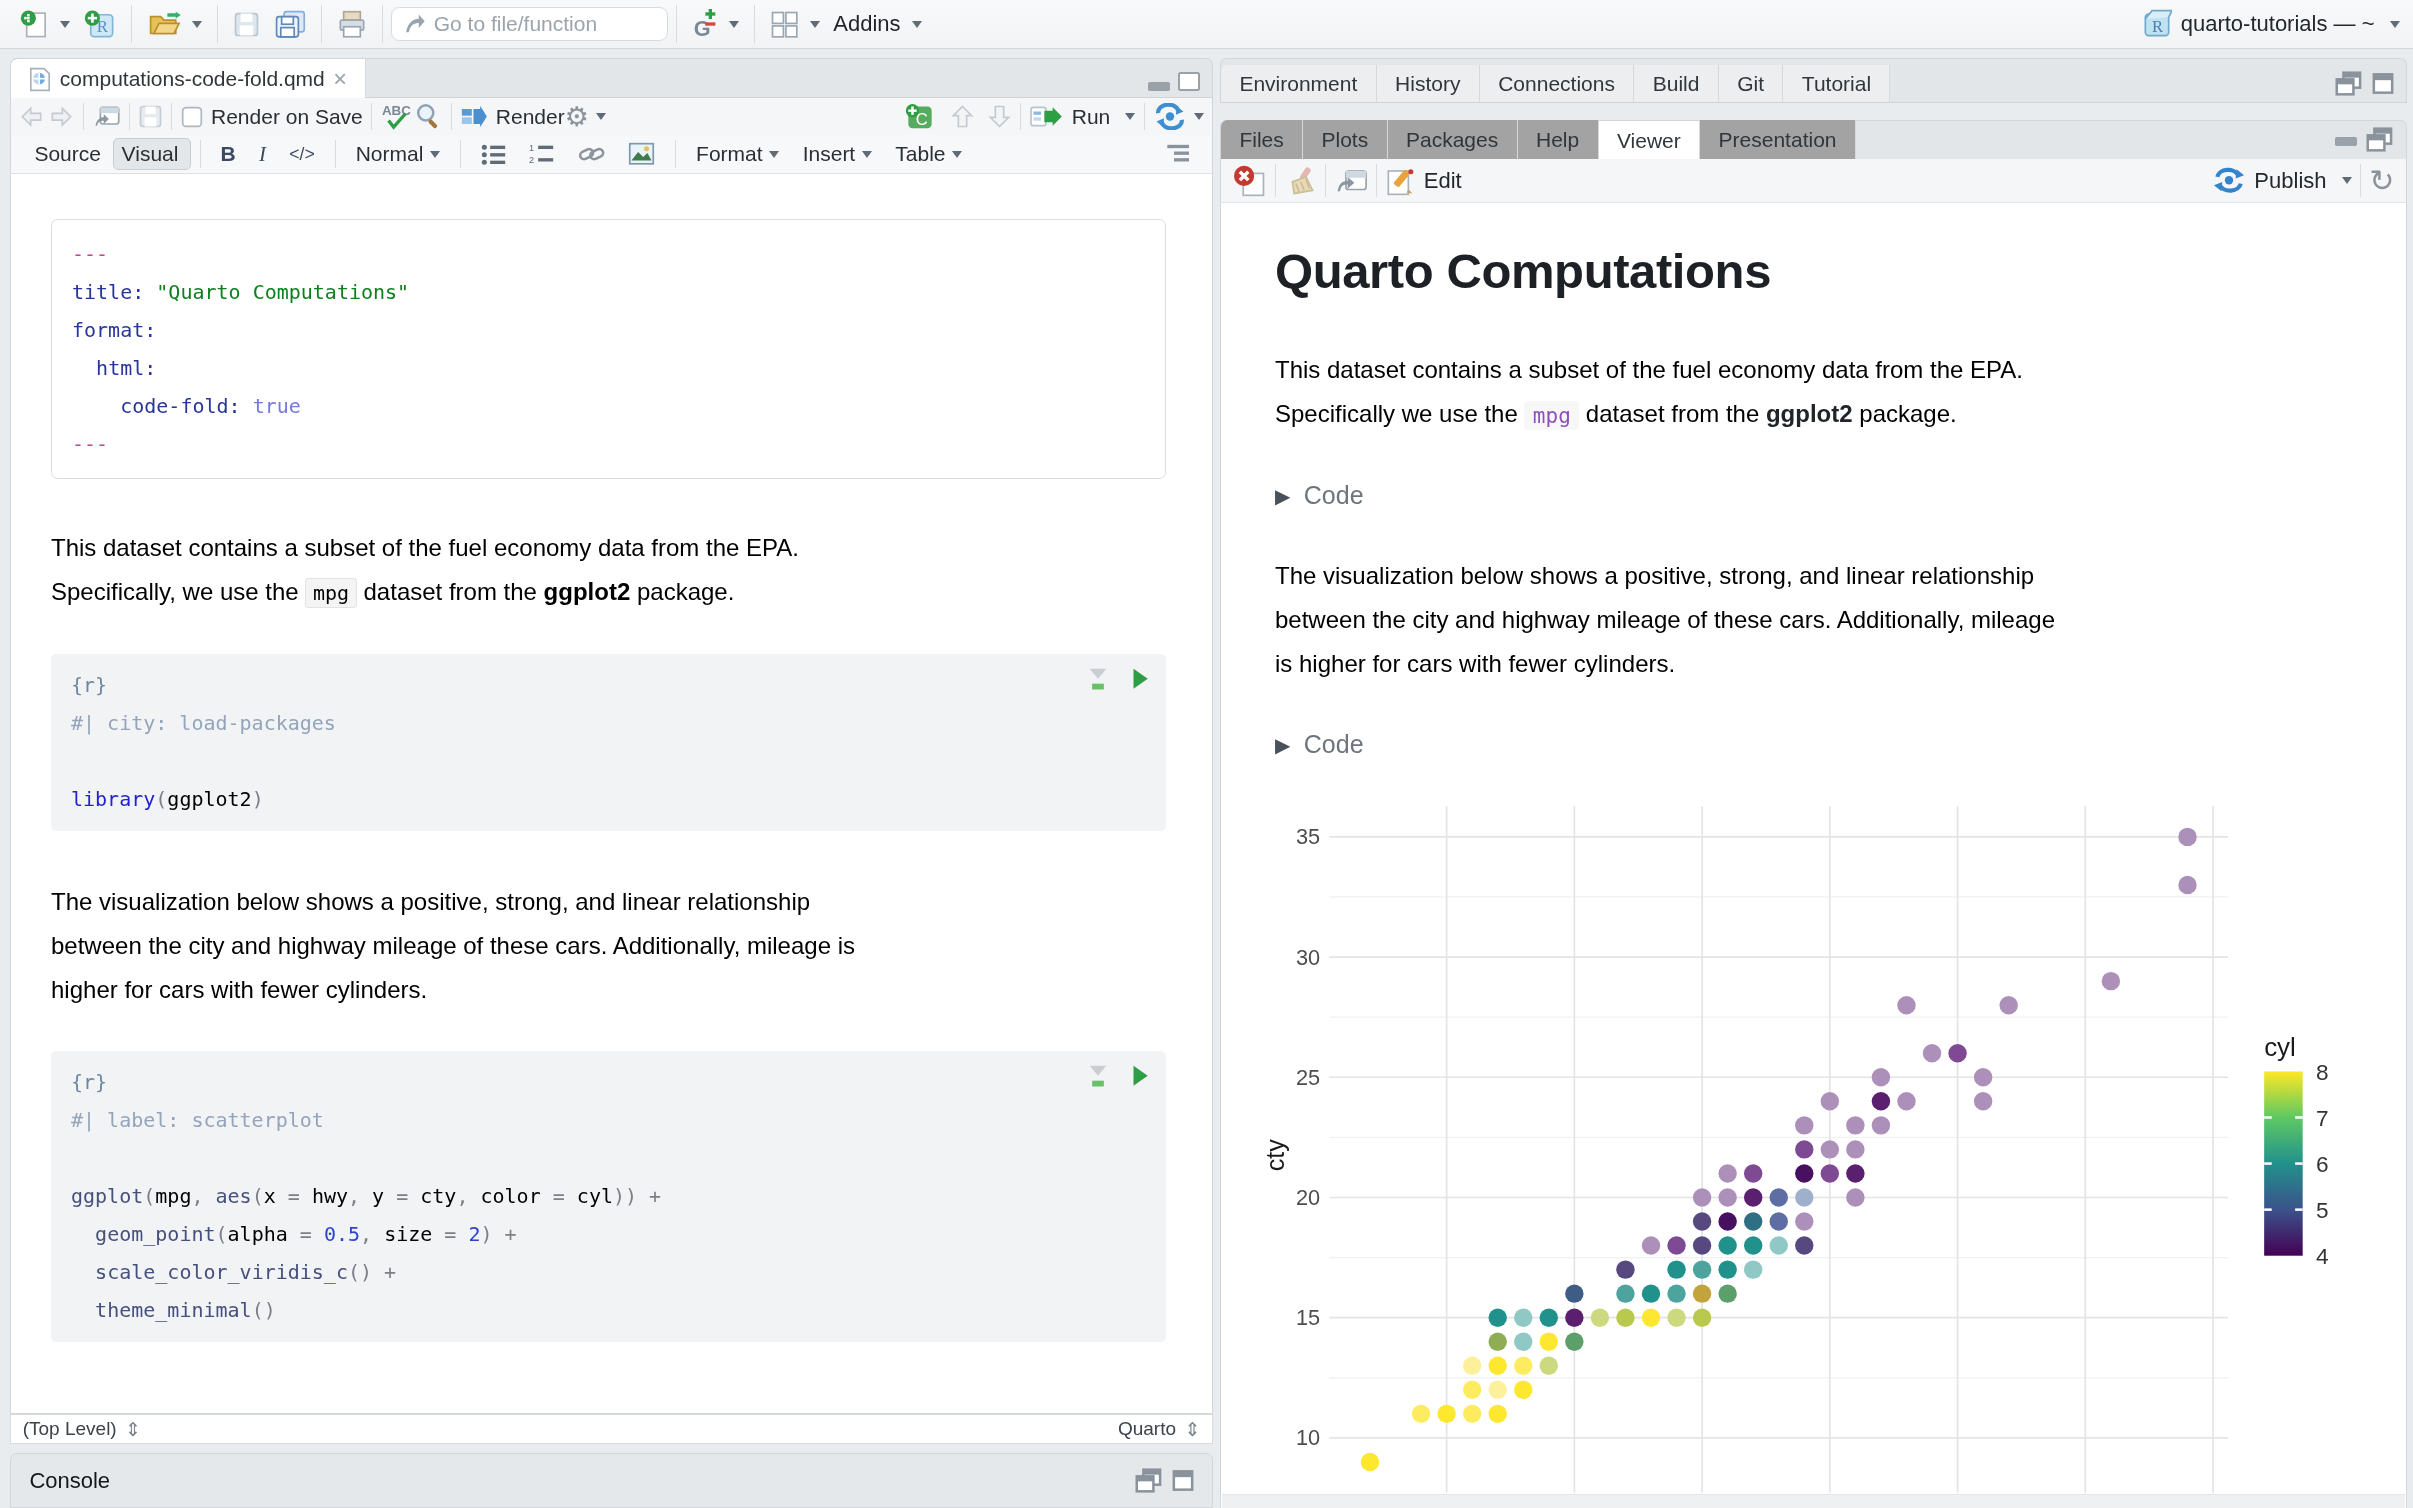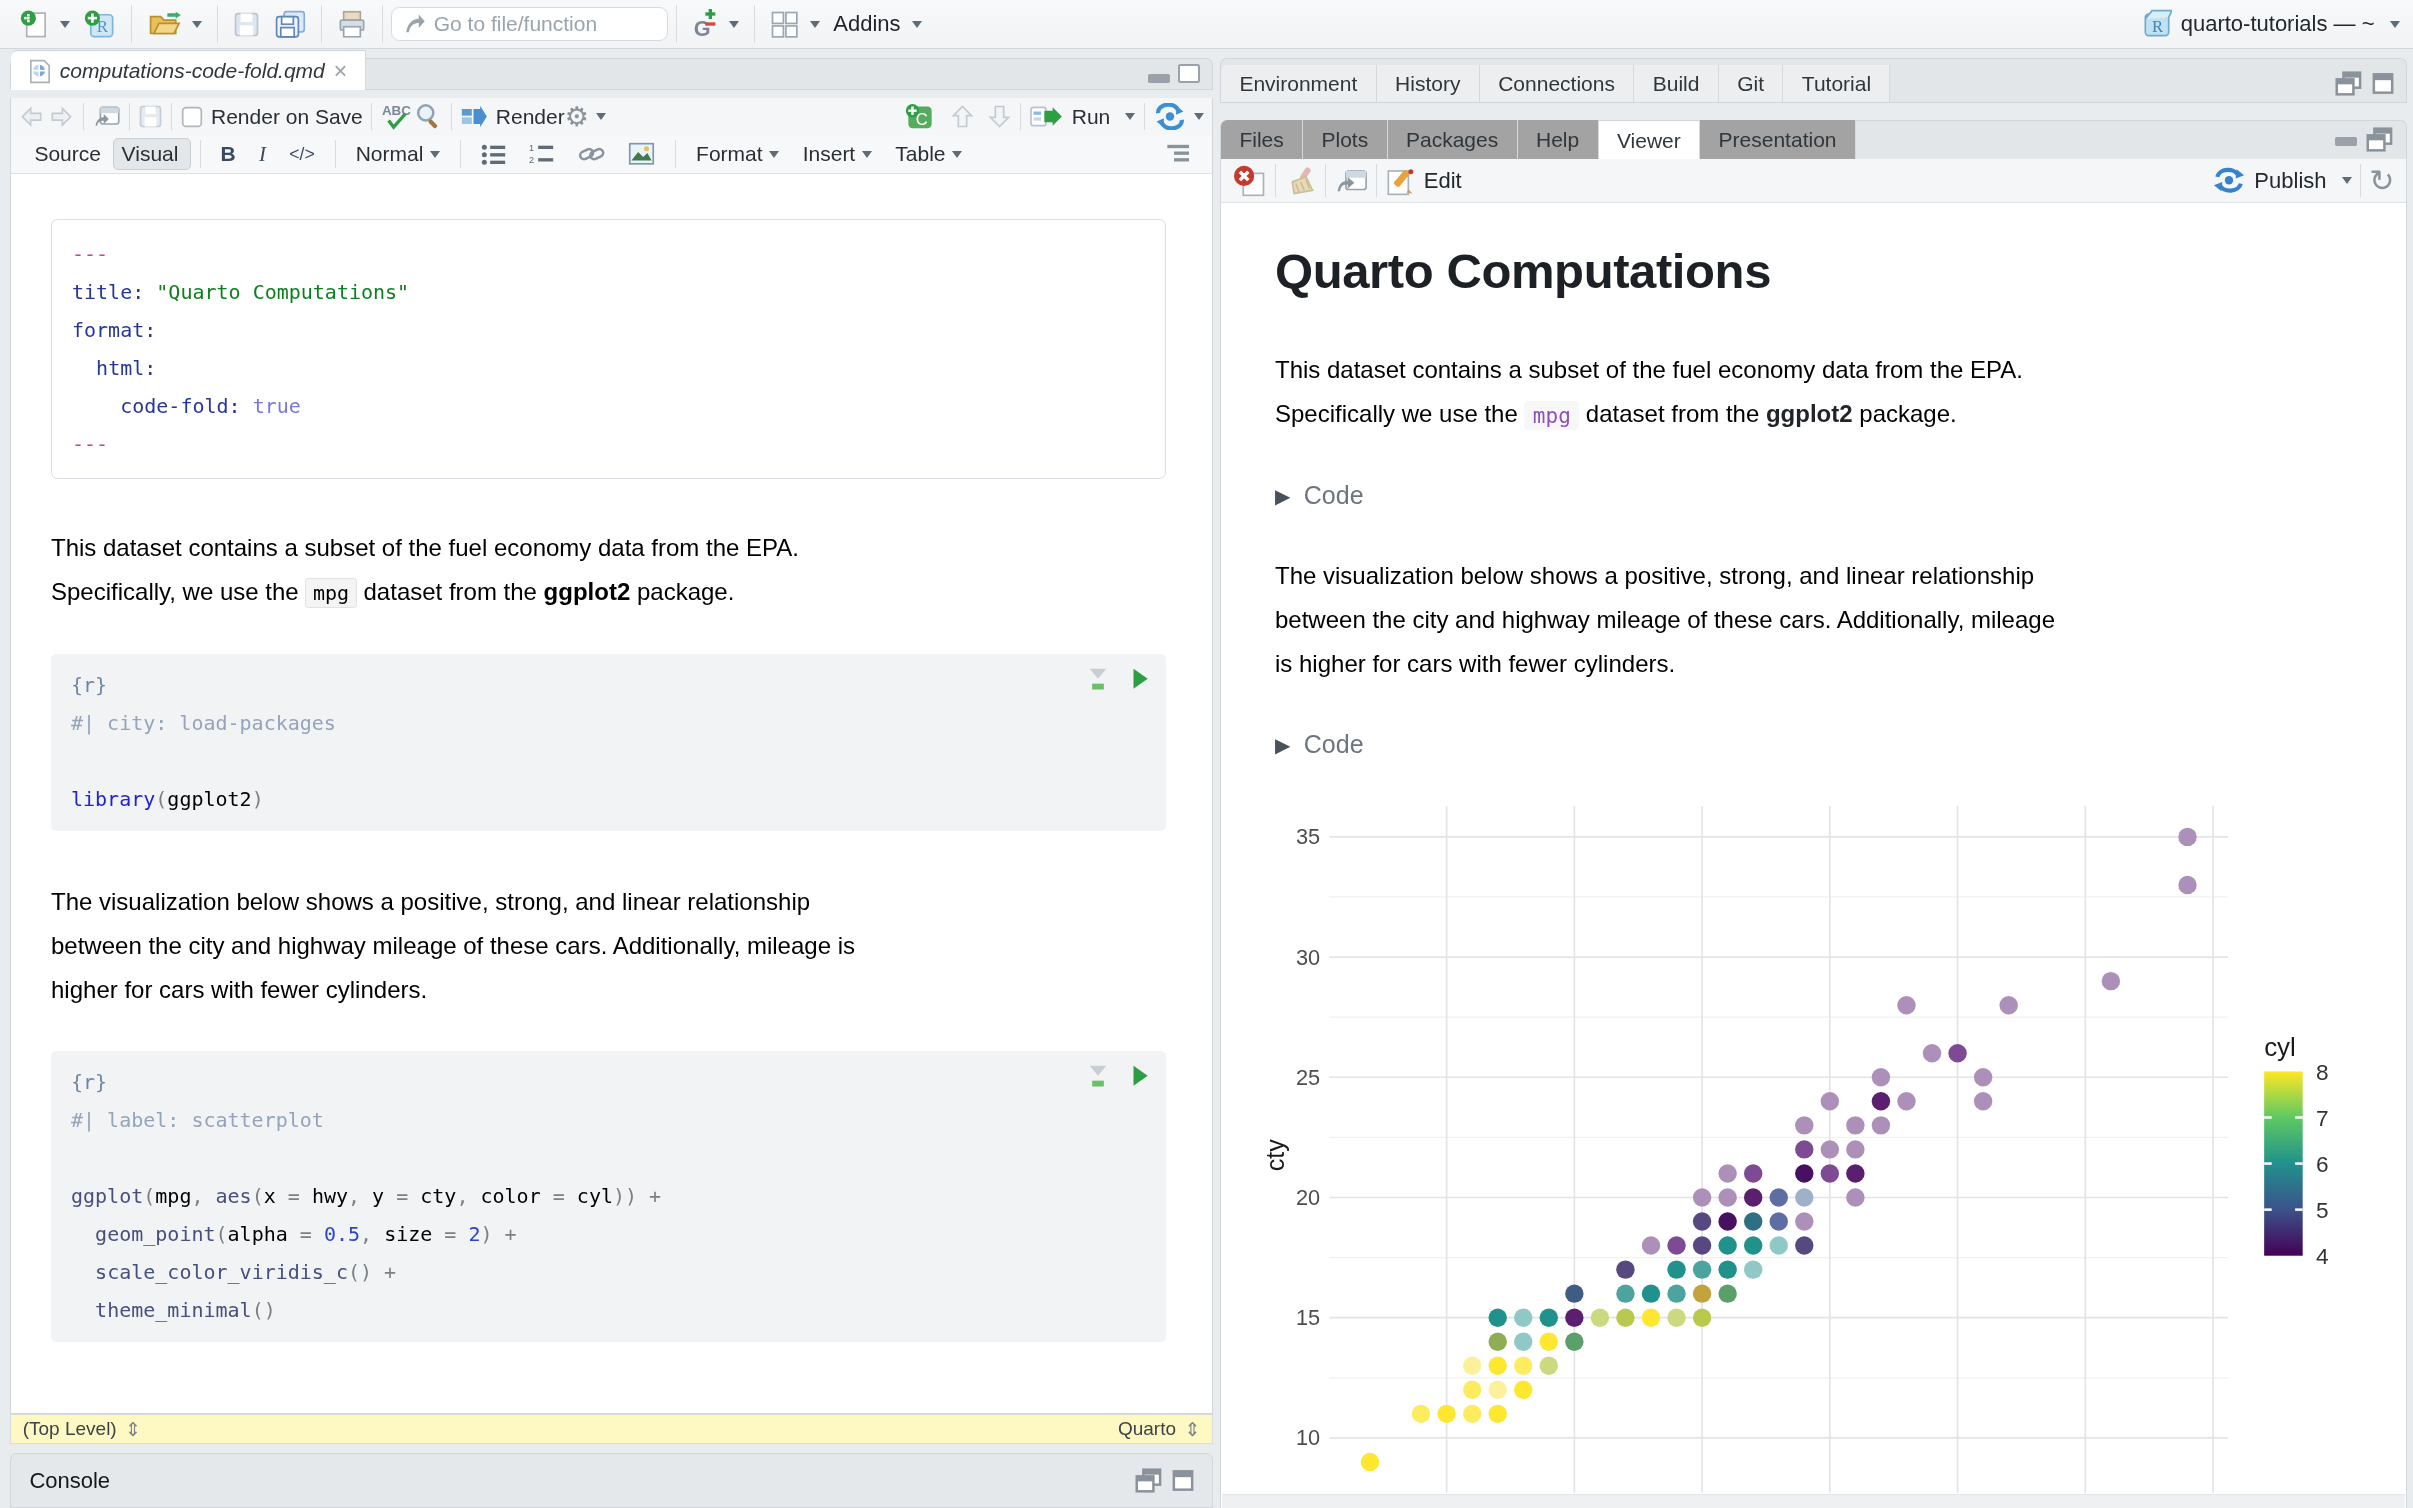--- a/index.html
+++ b/index.html
@@ -20,28 +20,28 @@
   #col-right { position:absolute; left:1220px; top:55px; width:1187px; bottom:0; }
 
   
   .tabbar { position:absolute; left:0; right:0; display:flex; align-items:flex-end; background:#e3e6e9; border:0.8px solid #d2d6da; border-bottom:0.8px solid #cfd4d8; border-radius:6.7px 6.7px 0 0; }
   .tab { padding:8.4px 18.4px 7.5px; font-size:21px; color:#30363b; background:#a3a3a3; border-right:0.8px solid #d5d9dc; display:flex; align-items:center; gap:8.4px; height:39px; }
   .tab.first { border-radius:6.7px 0 0 0; }
   .tab.active { background:#fff; height:40px; border-top:0.8px solid #cfd4d8; margin-bottom:-0.8px; }
   .winbtns { margin-left:auto; display:flex; gap:8.4px; padding:0 11.7px 6.7px 0; }
 
   
-  #src-tabrow { top:3.4px; height:32px;font-style:italic; }
+  #src-tabrow { top:3.4px; height:40px; }
   #src-toolbar1 { position:absolute; top:43px; left:0; right:0; height:38px; background:#f5f6f8; border-left:0.8px solid #d2d6da; border-right:0.8px solid #d2d6da; border-bottom:1.7px solid #e1e4e7; display:flex; align-items:center; padding:0 8.4px; font-size:21px; color:#2a2f34; }
   #src-toolbar2 { position:absolute; top:80px; left:0; right:0; height:39px; background:#f7f8fa; border-left:0.8px solid #d2d6da; border-right:0.8px solid #d2d6da; border-bottom:0.8px solid #dfe2e5; display:flex; align-items:center; padding:0 11.7px; font-size:21px; color:#2a2f34; }
   #editor { position:absolute; top:119px; left:0; right:0; bottom:94px; background:#fff; border:0.8px solid #d2d6da; border-top:none; overflow:hidden; padding:45px 0 0 40px; }
   .srcbtn { padding:3.4px 11.7px; border-radius:5px; display:flex; align-items:center; }
   .srcbtn.on { background:#e4e7ea; border:0.8px solid #c9ced3;padding-left:8px; }
   #outline-btn { margin-left:auto; }
-  #status-bar { position:absolute; left:0; right:0; bottom:64px; height:30px; background:#fef9c3; border:0.8px solid #d8dcdf; display:flex; align-items:center; font-size:19px; color:#3c434a; padding:0 11.7px; }
+  #status-bar { position:absolute; left:0; right:0; bottom:64px; height:30px; background:#ffffff; border:0.8px solid #d8dcdf; display:flex; align-items:center; font-size:19px; color:#3c434a; padding:0 11.7px; }
   #console-bar { position:absolute; left:0; right:0; bottom:0; height:55px; background:#e5e8eb; border:0.8px solid #d2d6da; border-radius:6.7px 6.7px 0 0; display:flex; align-items:center; padding:0 18.4px; font-size:22px; color:#14181c; }
 
   
   .yaml-box { width:1115px; border:1.7px solid #dadee2; border-radius:6.7px; padding:15px 20px; margin-bottom:47px; }
   .codefont, .yaml-box, .chunk, .tok-chip { font-family:"DejaVu Sans Mono","Liberation Mono",monospace; }
   .yaml-box .line, .chunk .line { font-size:20px; line-height:38px; white-space:pre; min-height:38px; }
   .chunk { position:relative; width:1115px; background:#f2f3f5; border-radius:5px; padding:11.7px 20px 13.4px; margin-bottom:49px; }
   .chunk-icons { position:absolute; top:13.4px; right:17px; display:flex; gap:22px; }
   .prose { font-size:24px; line-height:44px; color:#000; margin-bottom:39px; }
   .prose .line { min-height:44px; }

